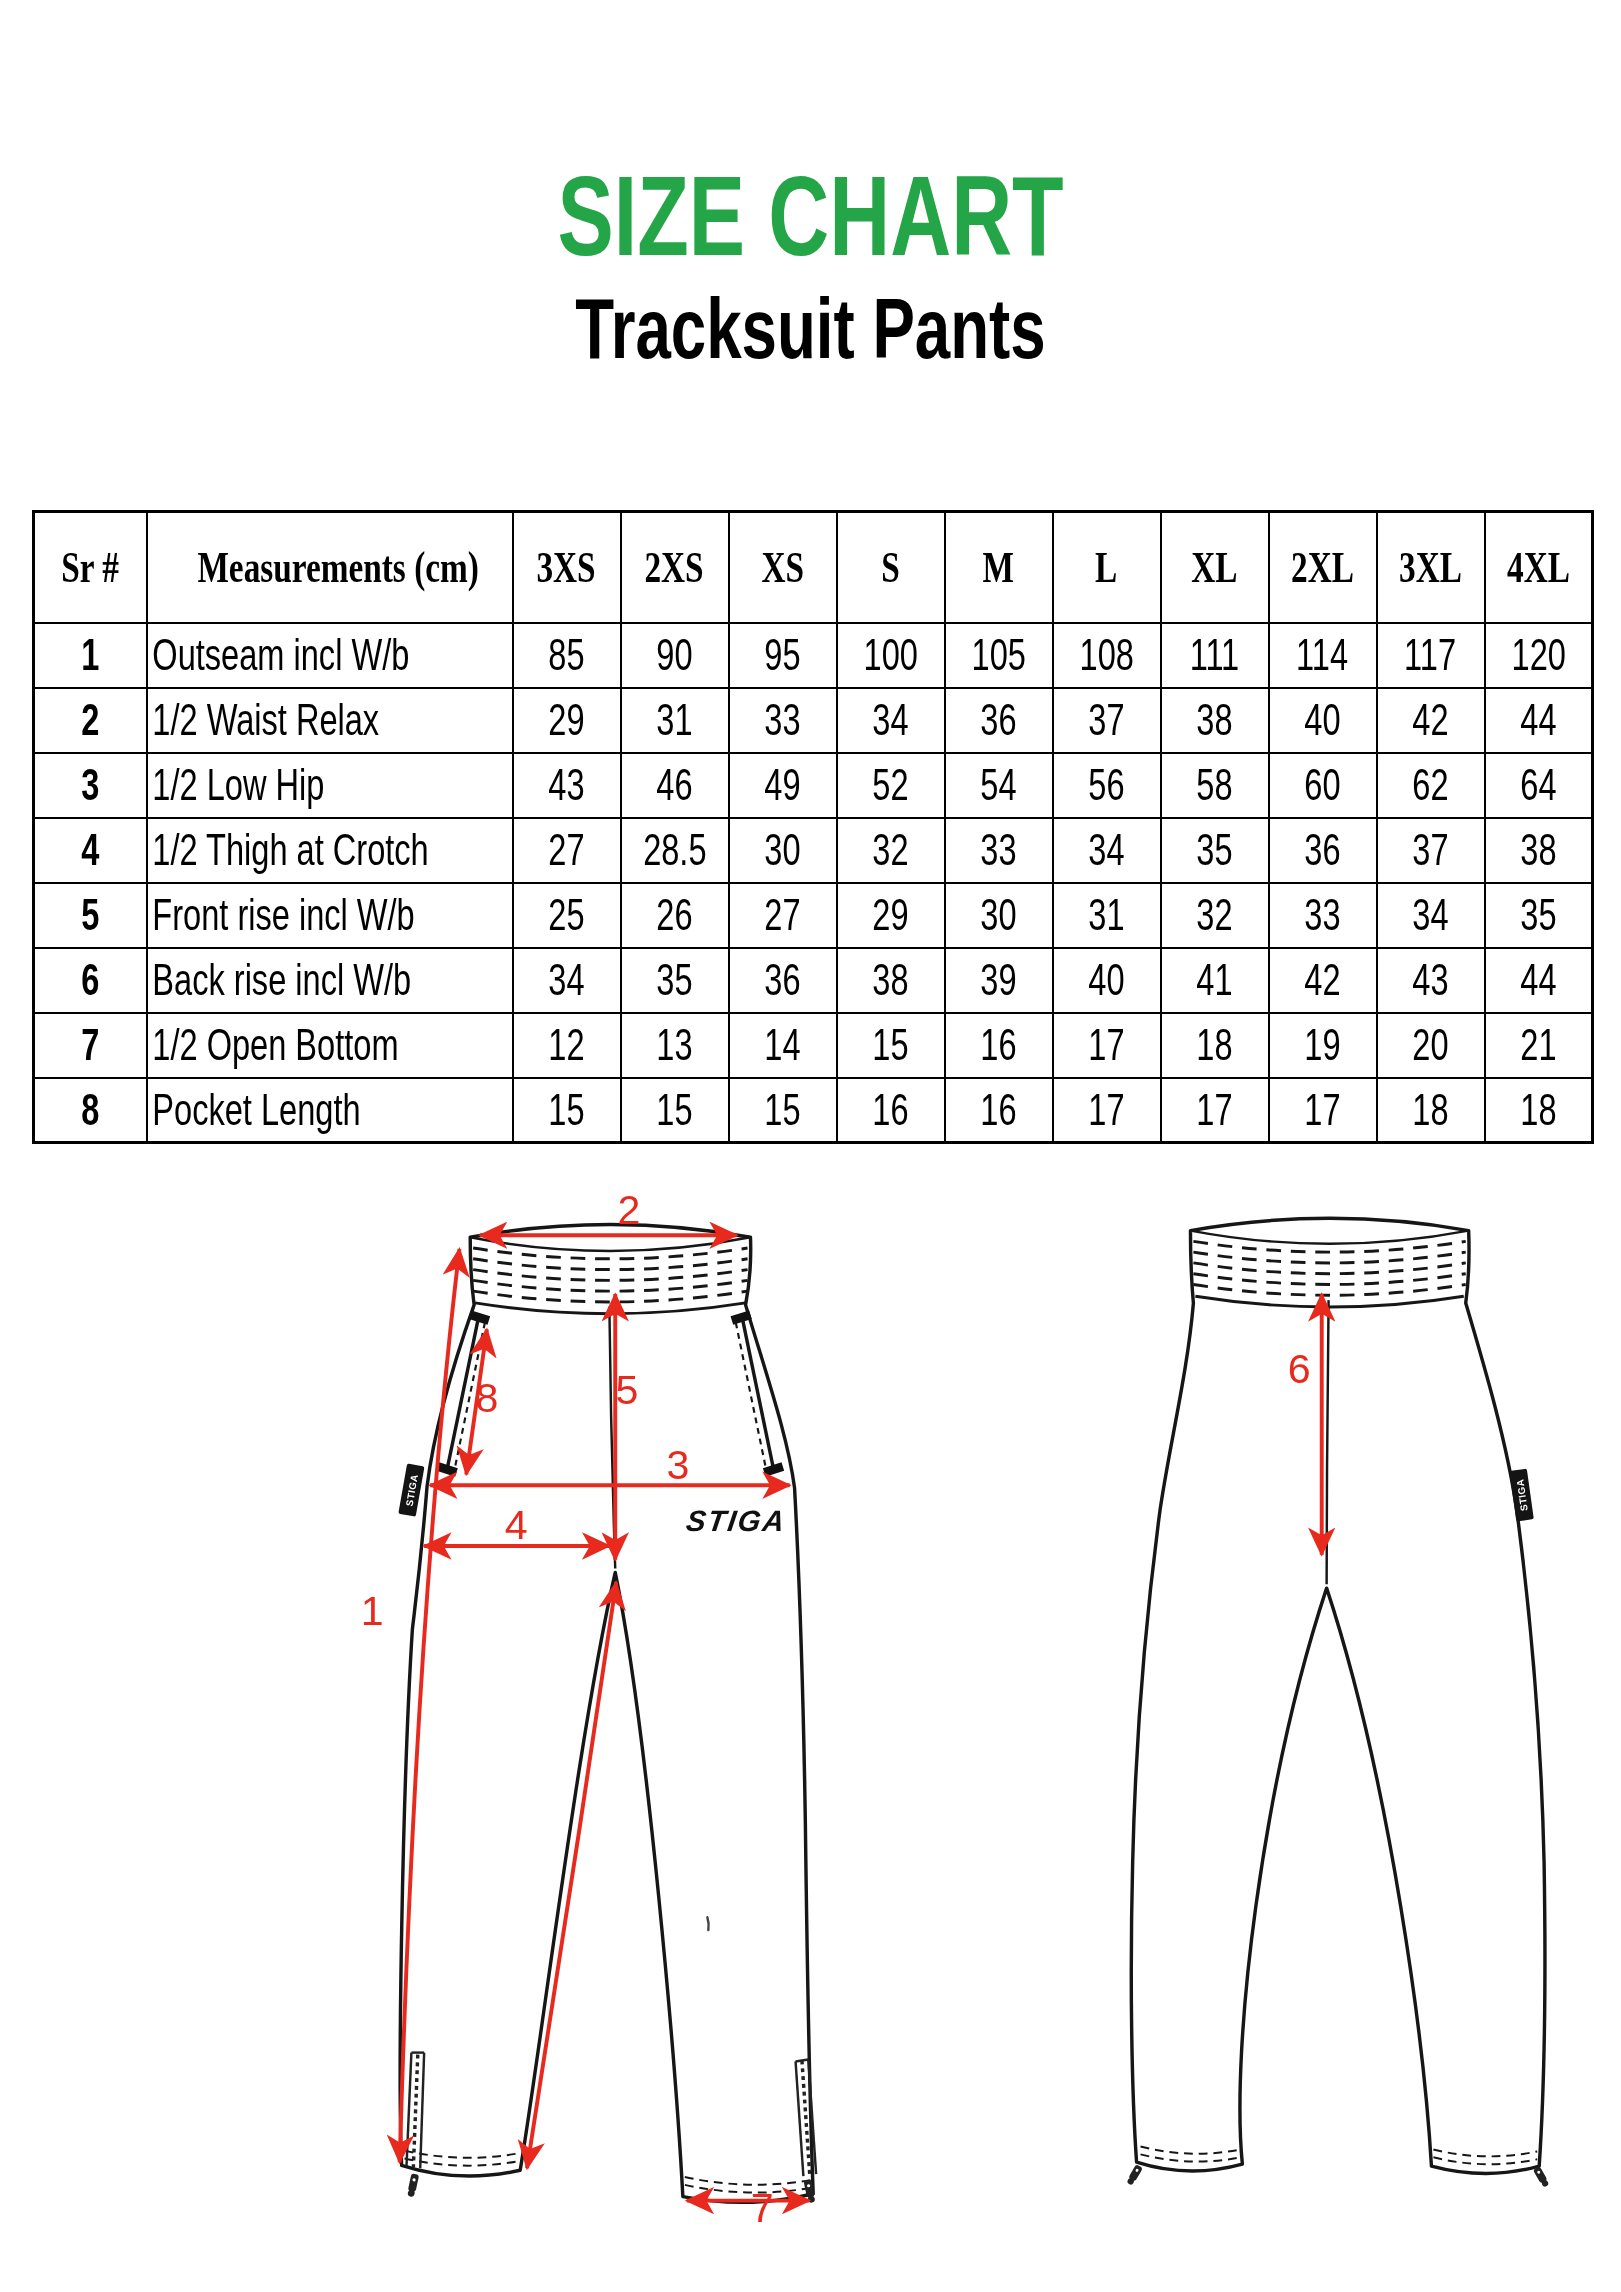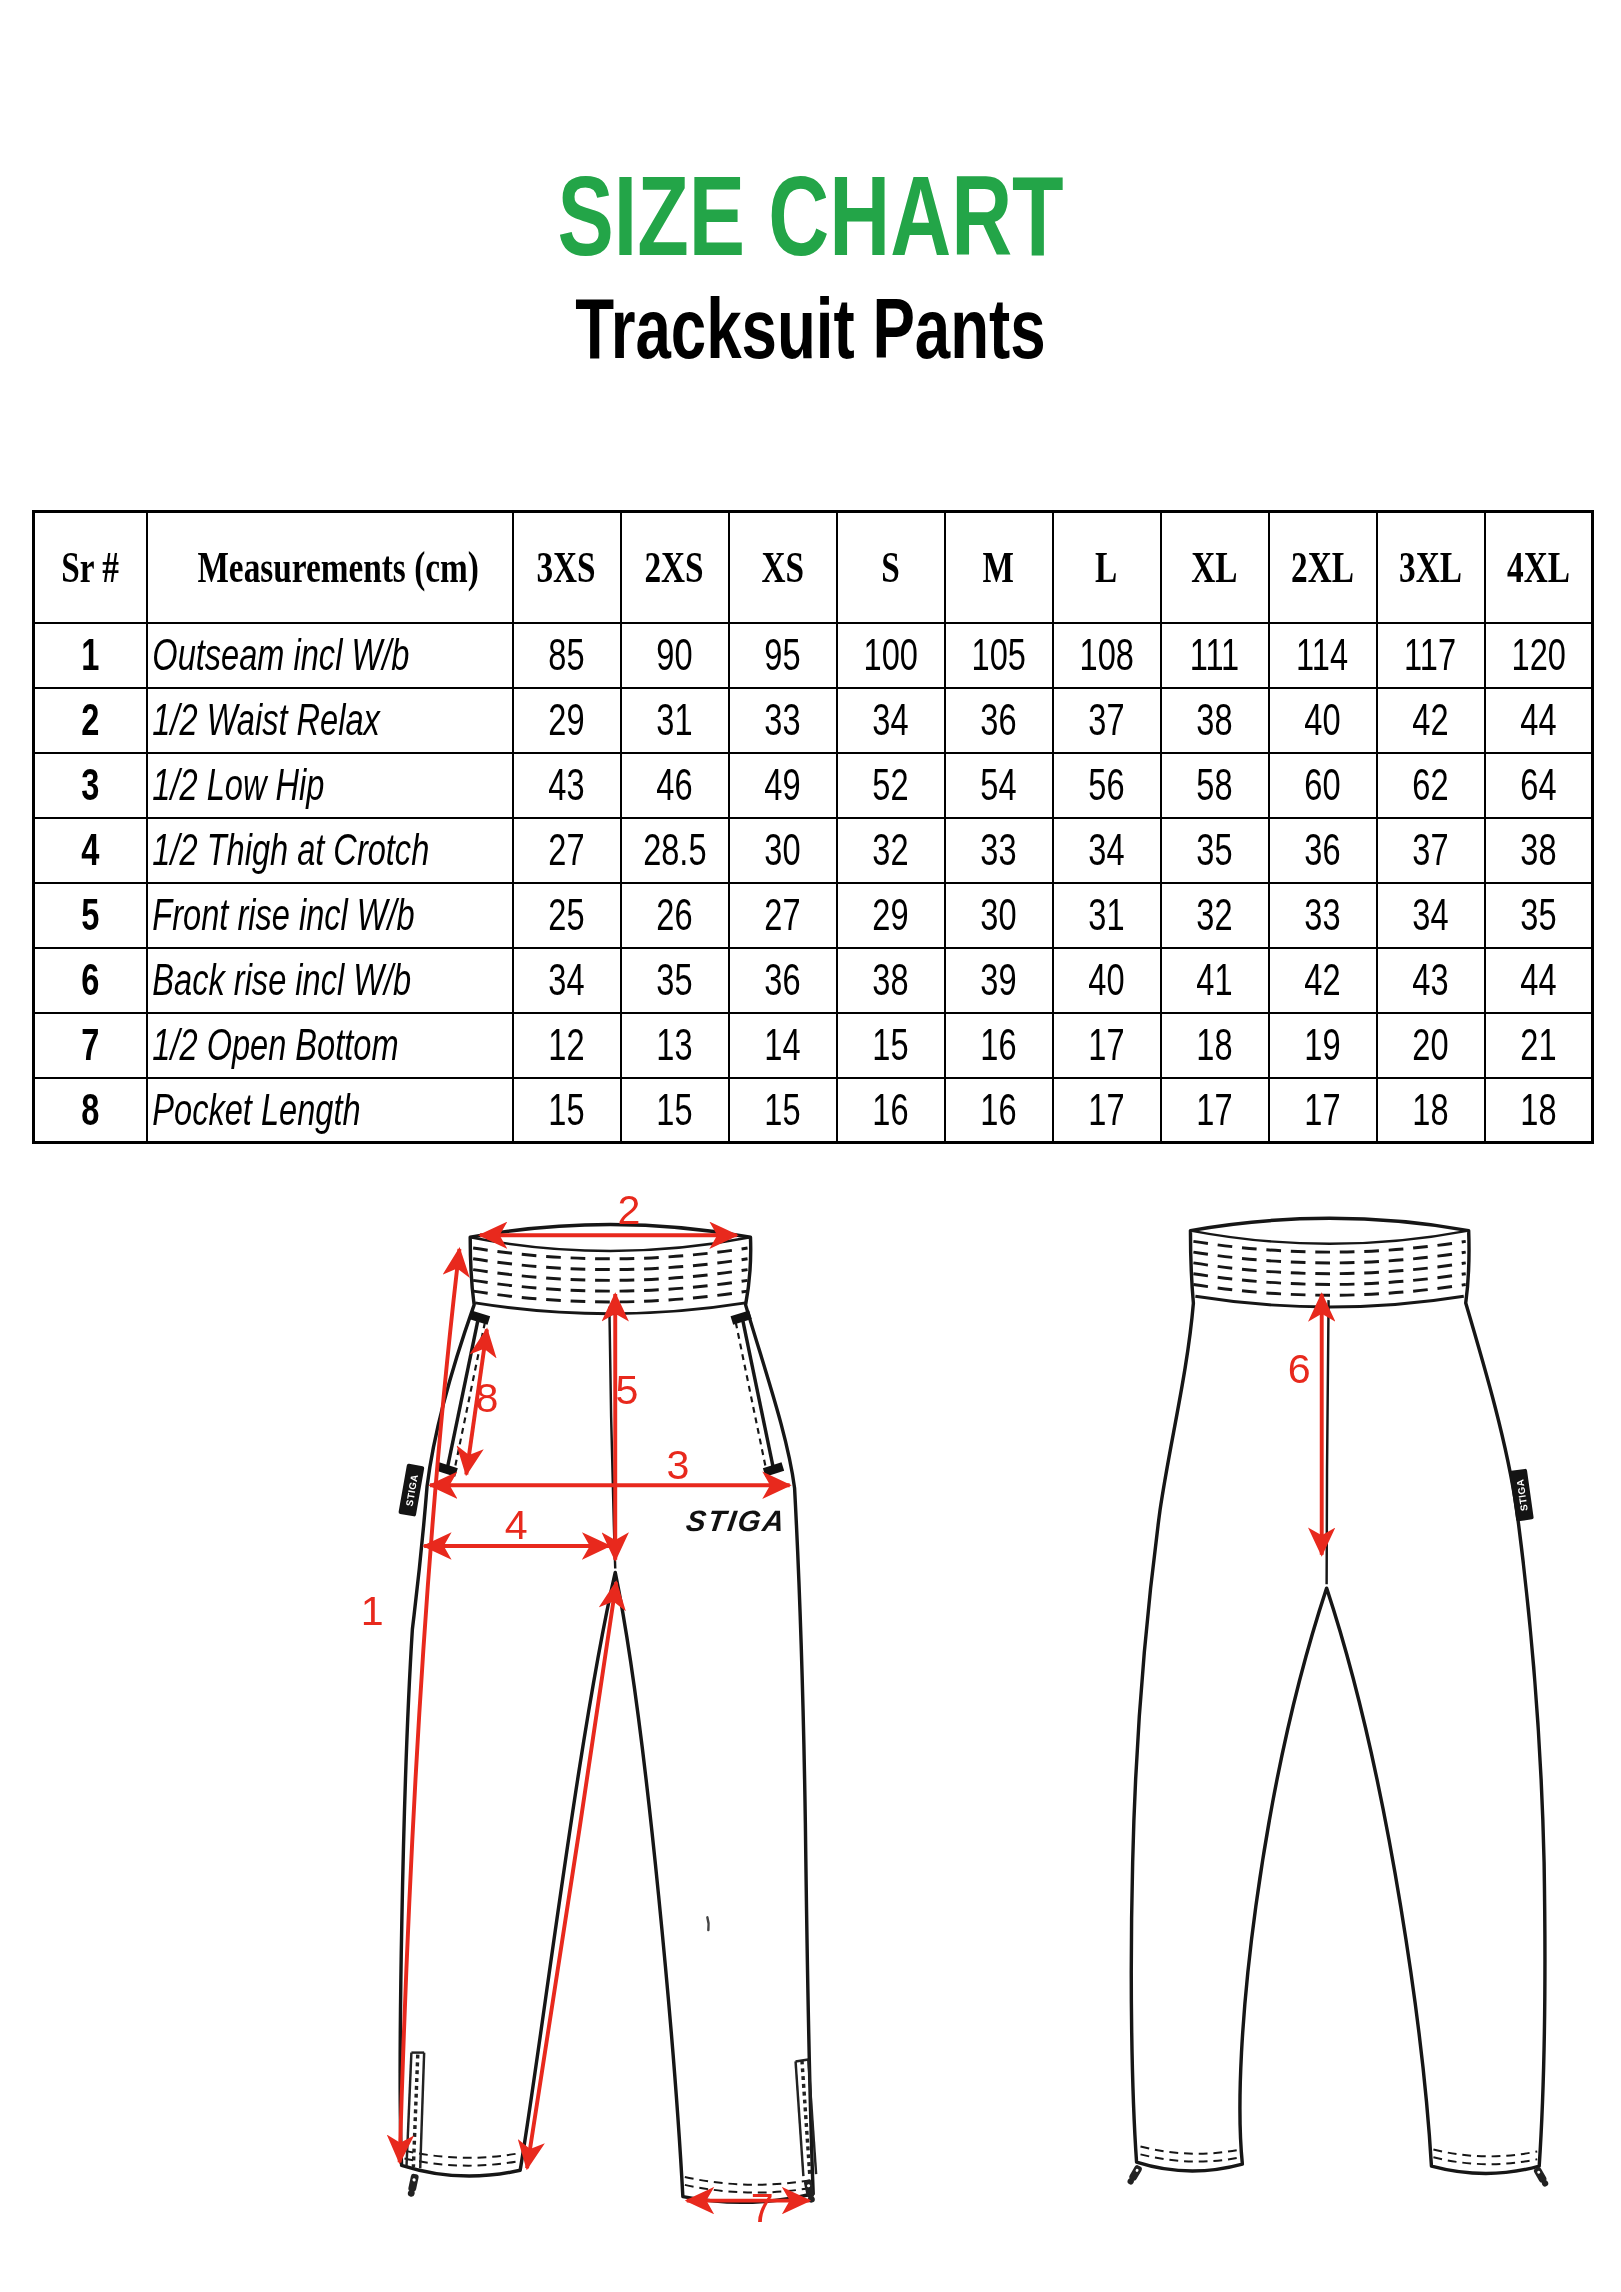--- a/index.html
+++ b/index.html
@@ -13,21 +13,21 @@
         transform:scaleX(0.74);transform-origin:50% 50%;}
   table.size-table{position:absolute;left:32px;top:510px;width:1556px;height:632px;
         border-collapse:collapse;table-layout:fixed;border:3.9px solid #000;}
   .size-table th,.size-table td{border:2.9px solid #000;padding:0;text-align:center;
         vertical-align:middle;overflow:hidden;}
   .size-table thead tr{height:111px;}
   .size-table tbody tr{height:65px;}
   .size-table th{font-size:45px;font-weight:bold;font-family:Liberation Serif, serif;}
   .size-table td{font-size:44px;font-weight:normal;}
   .size-table td.sr{font-weight:bold;}
-  .size-table td.lbl{text-align:left;font-style:italic;}
+  .size-table td.lbl{text-align:left;}
   .cnd{display:inline-block;white-space:nowrap;transform:scaleX(0.74);transform-origin:50% 50%;}
   td.lbl .cnd{transform-origin:0 50%;padding-left:5.9px;}
   .drawing{position:absolute;}
   #front-svg{left:235px;top:1186px;}
   #back-svg{left:1068px;top:1186px;}
   svg text{font-family:"Liberation Sans",sans-serif;}
   .dim-label{fill:#E8291D;font-size:42px;}
   .garment{fill:#fff;stroke:#161616;stroke-width:3.5;stroke-linejoin:round;}
   .seam{fill:none;stroke:#161616;stroke-width:2.5;}
   .band{fill:none;stroke:#161616;stroke-width:3;}

